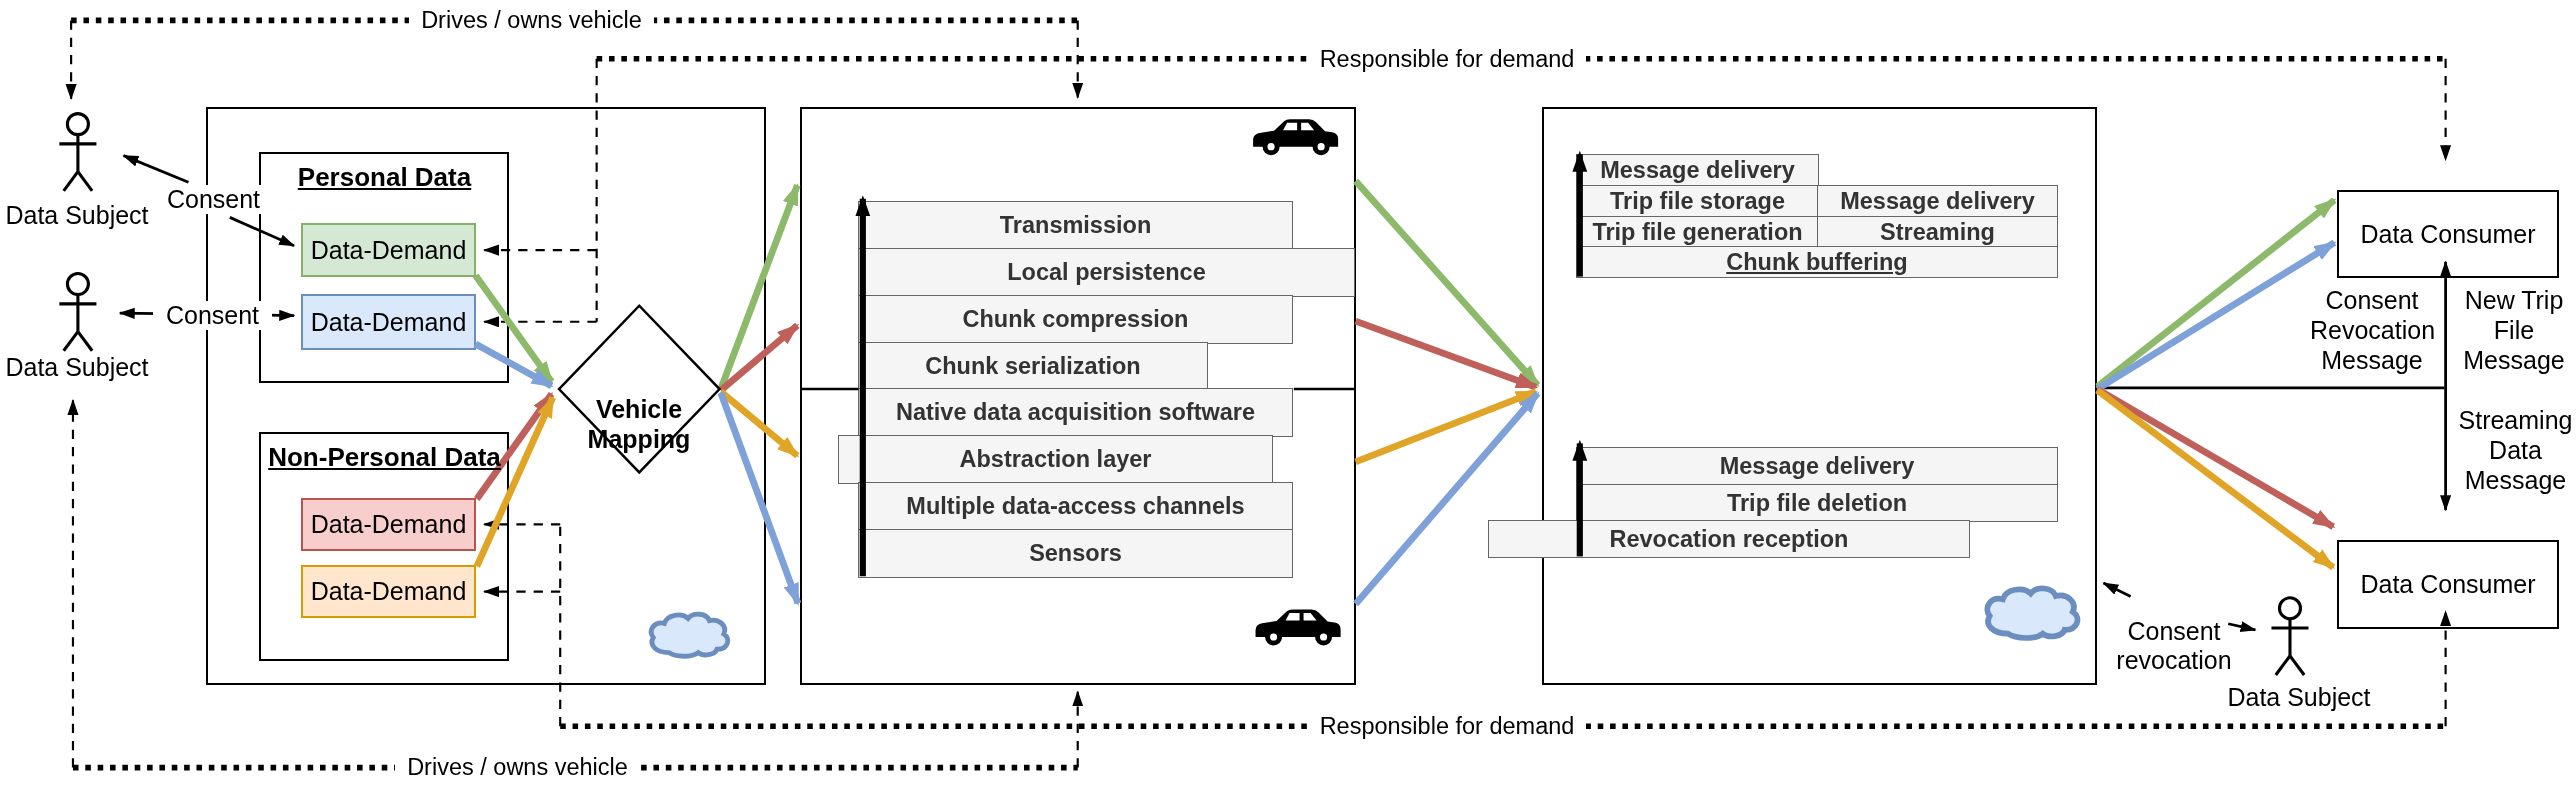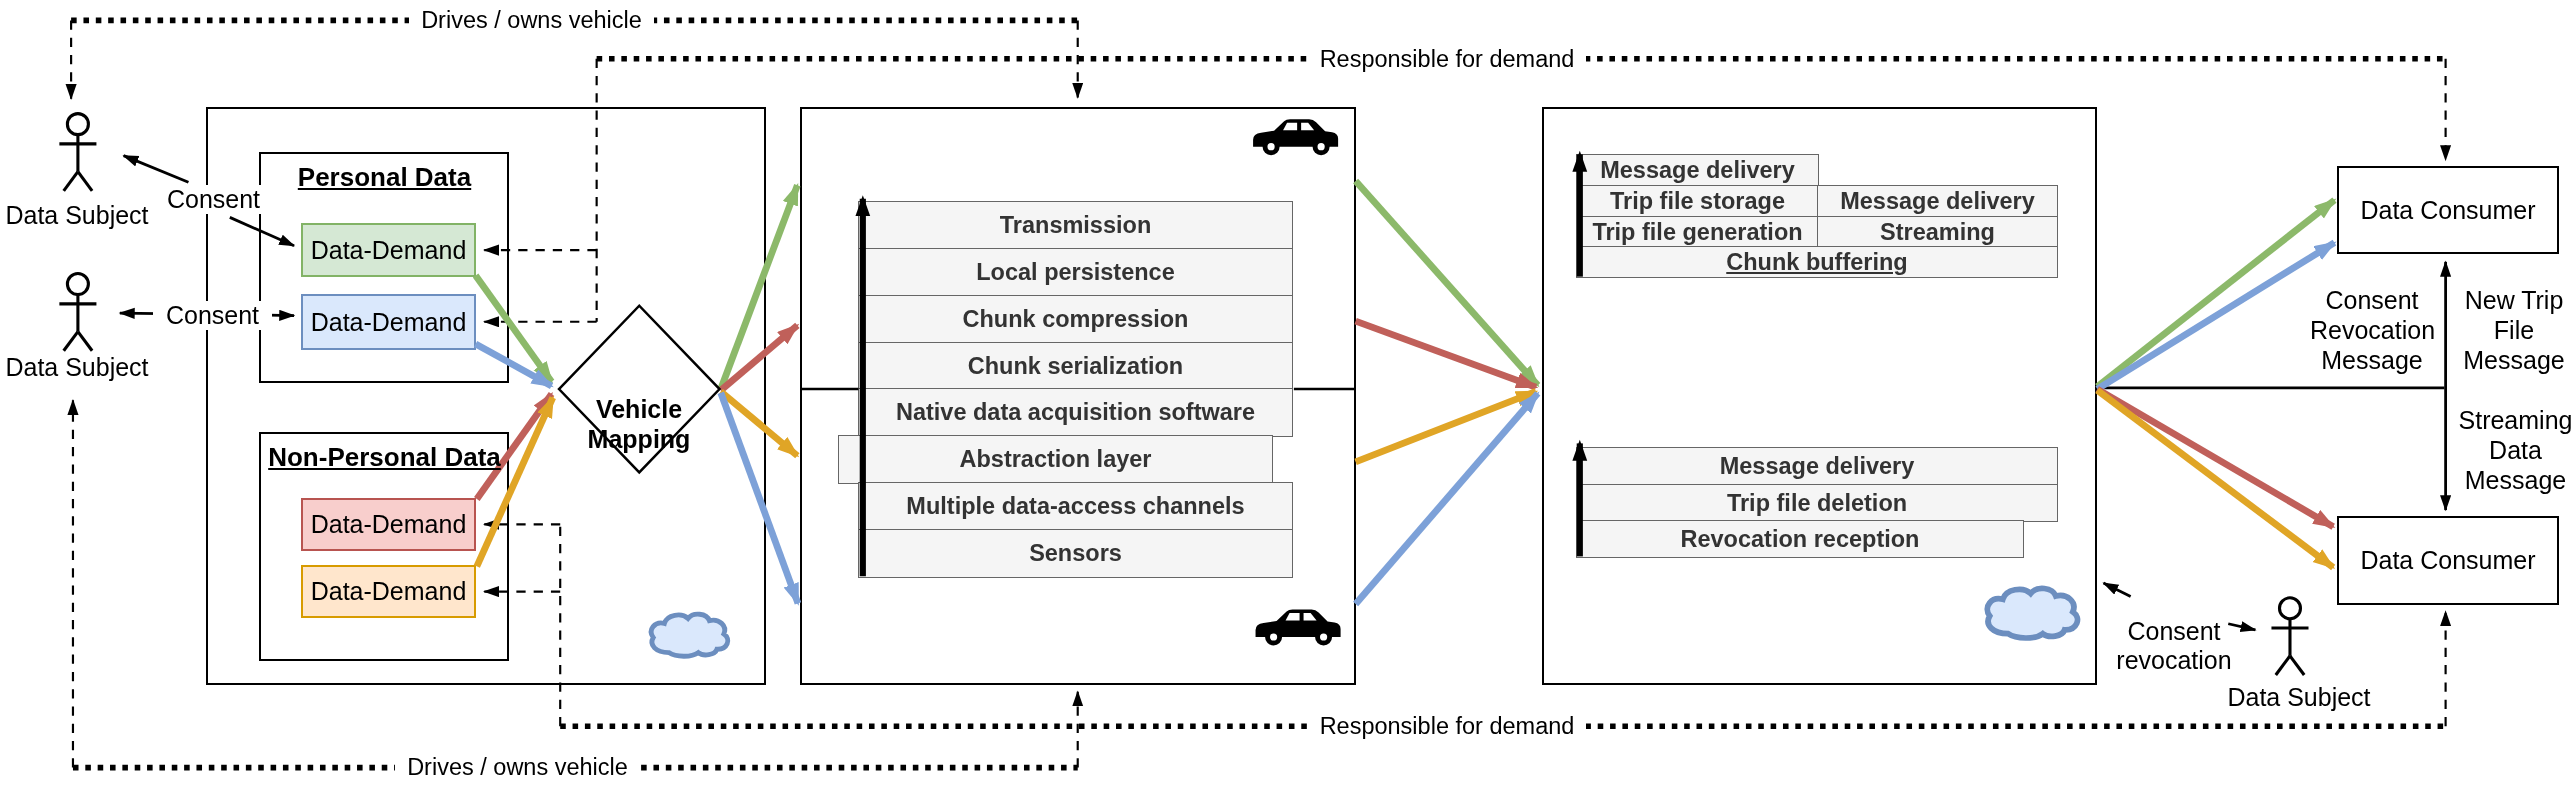--- a/index.html
+++ b/index.html
@@ -15,21 +15,21 @@
   .demand.o{background:var(--demand-orange-fill);border-color:var(--demand-orange-stroke);}
   .cell{position:absolute;background:var(--layer-fill);border:1.9px solid var(--layer-stroke);
         box-sizing:border-box;display:flex;align-items:center;justify-content:center;
         font-weight:bold;font-size:23.5px;color:var(--layer-text);z-index:2;text-align:center;}
   .lbl{position:absolute;text-align:center;font-size:25px;line-height:1.15;z-index:4;}
   .lbl.bgw{background:#fff;padding:0 5px;}
   .title{position:absolute;text-align:center;font-size:26px;font-weight:bold;
          text-decoration:underline;z-index:4;}
   .vm{position:absolute;text-align:center;font-size:25px;font-weight:bold;line-height:1.2;z-index:4;margin-top:36px;}
   .consumer{position:absolute;border:2.5px solid #000;box-sizing:border-box;z-index:2;
-            display:flex;align-items:center;justify-content:center;font-size:25px;background:#fff;}
+            display:flex;align-items:center;justify-content:center;font-size:25px;background:#fff;margin-top:24px;}
   
   .ln{fill:none;}
   .blk{stroke:#000;}
   .heavy-dot{stroke:#000;stroke-width:9;stroke-dasharray:9 11;}
   .thin-dash{stroke:#000;stroke-width:3.5;stroke-dasharray:15 13;}
   .solid-thin{stroke:#000;stroke-width:4.5;}
   .col{stroke-width:11;fill:none;}
   .ar-g{stroke:var(--arrow-green);} .mh-g{fill:var(--arrow-green);}
   .ar-b{stroke:var(--arrow-blue);}  .mh-b{fill:var(--arrow-blue);}
   .ar-r{stroke:var(--arrow-red);}   .mh-r{fill:var(--arrow-red);}
@@ -50,40 +50,40 @@
   <div class="demand b" style="left:301px;top:294px;width:175px;height:56px;">Data-Demand</div>
 
   <div class="box" style="left:259px;top:432px;width:250px;height:229px;"></div>
   <div class="title" style="left:262px;top:442px;width:245px;">Non-Personal Data</div>
   <div class="demand r" style="left:301px;top:498px;width:175px;height:53px;">Data-Demand</div>
   <div class="demand o" style="left:301px;top:565px;width:175px;height:53px;">Data-Demand</div>
 
   <div class="box" style="left:800px;top:107px;width:556px;height:578px;"></div>
 
   <div class="cell" style="left:858px;top:201px;width:435px;height:49px;">Transmission</div>
-  <div class="cell" style="left:858px;top:248px;width:435px;height:49px;">Local persistence</div>
+  <div class="cell" style="left:858px;top:248px;width:497px;height:49px;">Local persistence</div>
   <div class="cell" style="left:858px;top:295px;width:435px;height:49px;">Chunk compression</div>
-  <div class="cell" style="left:858px;top:342px;width:435px;height:49px;">Chunk serialization</div>
+  <div class="cell" style="left:858px;top:342px;width:350px;height:49px;">Chunk serialization</div>
   <div class="cell" style="left:858px;top:388px;width:435px;height:49px;">Native data acquisition software</div>
   <div class="cell" style="left:838px;top:435px;width:435px;height:49px;">Abstraction layer</div>
   <div class="cell" style="left:858px;top:482px;width:435px;height:49px;">Multiple data-access channels</div>
   <div class="cell" style="left:858px;top:529px;width:435px;height:49px;">Sensors</div>
 
   <div class="box" style="left:1542px;top:107px;width:555px;height:578px;"></div>
 
   <div class="cell" style="left:1576px;top:154px;width:243px;height:33px;">Message delivery</div>
   <div class="cell" style="left:1576px;top:185px;width:243px;height:33px;">Trip file storage</div>
   <div class="cell" style="left:1817px;top:185px;width:241px;height:33px;">Message delivery</div>
   <div class="cell" style="left:1576px;top:216px;width:243px;height:32px;">Trip file generation</div>
   <div class="cell" style="left:1817px;top:216px;width:241px;height:32px;">Streaming</div>
   <div class="cell" style="left:1576px;top:246px;width:482px;height:32px;text-decoration:underline;">Chunk buffering</div>
 
   <div class="cell" style="left:1576px;top:447px;width:482px;height:38px;">Message delivery</div>
   <div class="cell" style="left:1576px;top:484px;width:482px;height:38px;">Trip file deletion</div>
-  <div class="cell" style="left:1576px;top:520px;width:448px;height:38px;">Revocation reception</div>
+  <div class="cell" style="left:1488px;top:520px;width:482px;height:38px;">Revocation reception</div>
 
   <div class="consumer" style="left:2337px;top:166px;width:222px;height:88px;">Data Consumer</div>
   <div class="consumer" style="left:2337px;top:516px;width:222px;height:89px;">Data Consumer</div>
 
   <svg id="shapes" width="2576" height="788" viewBox="0 0 4171 1276">
     <defs>
       <marker id="mBlk" markerUnits="userSpaceOnUse" markerWidth="30" markerHeight="22" refX="24" refY="9" orient="auto-start-reverse">
         <path d="M0,0 L26,9 L0,18 Z" fill="#000"></path>
       </marker>
       <marker id="mBig" markerUnits="userSpaceOnUse" markerWidth="40" markerHeight="30" refX="28" refY="12" orient="auto">

